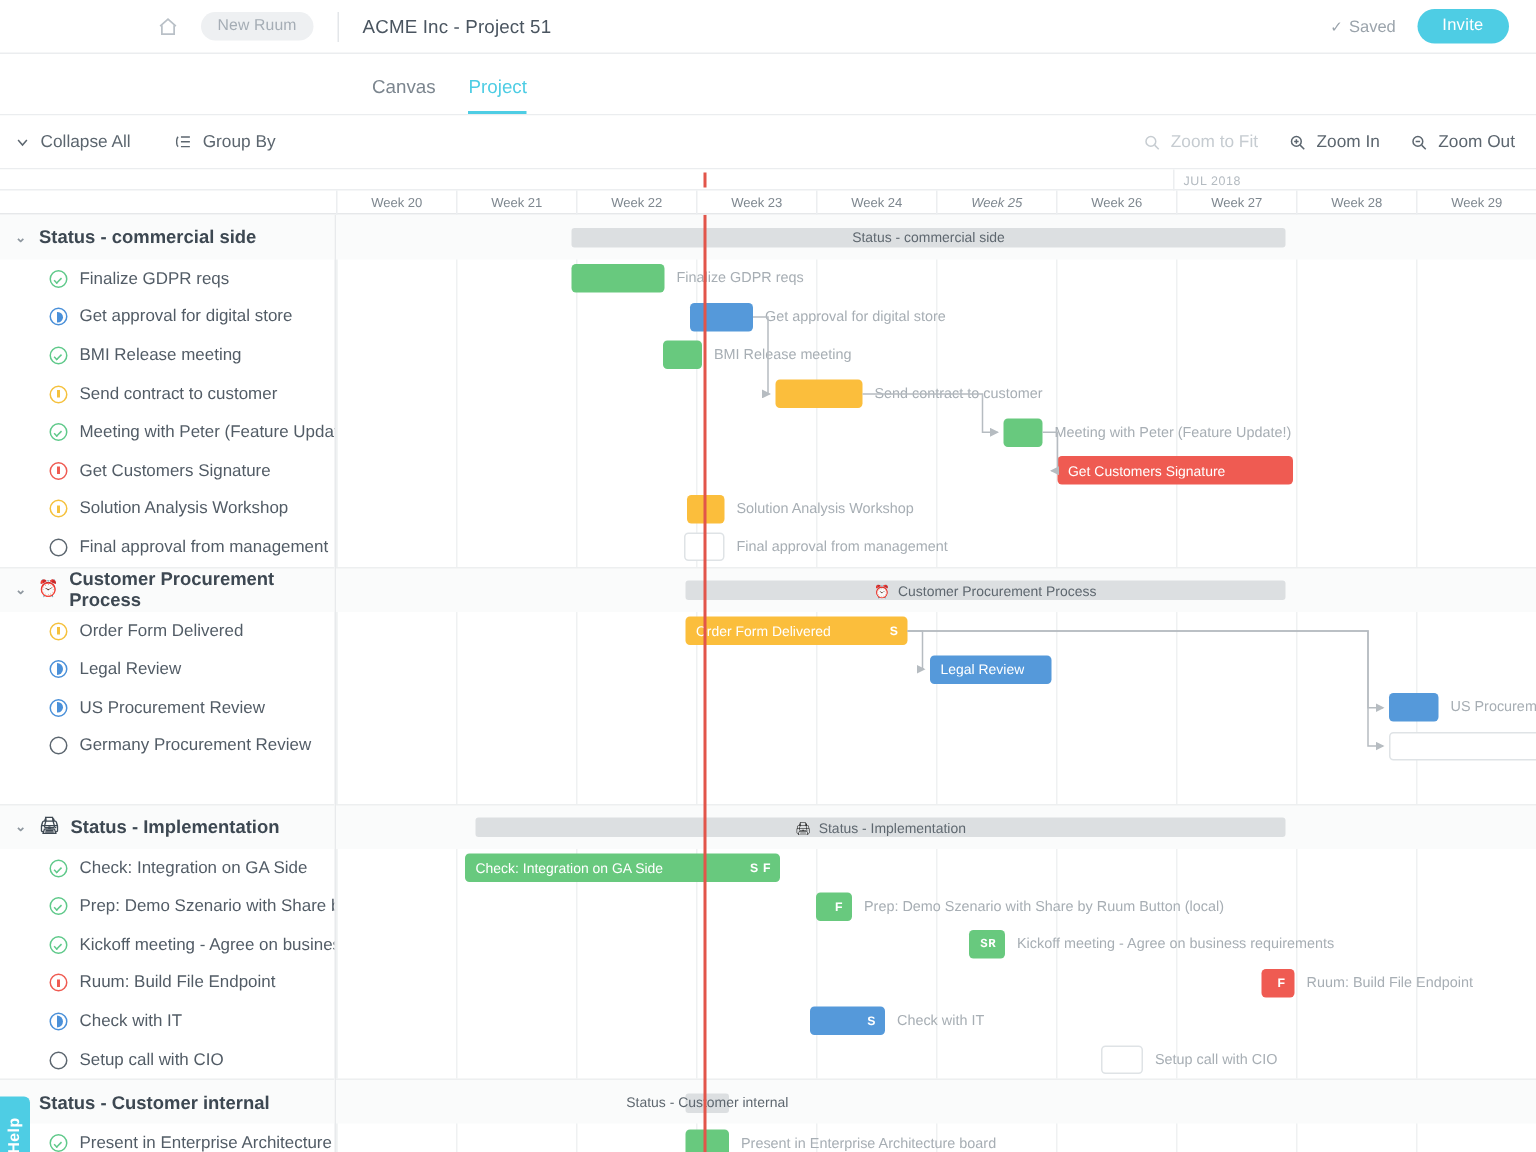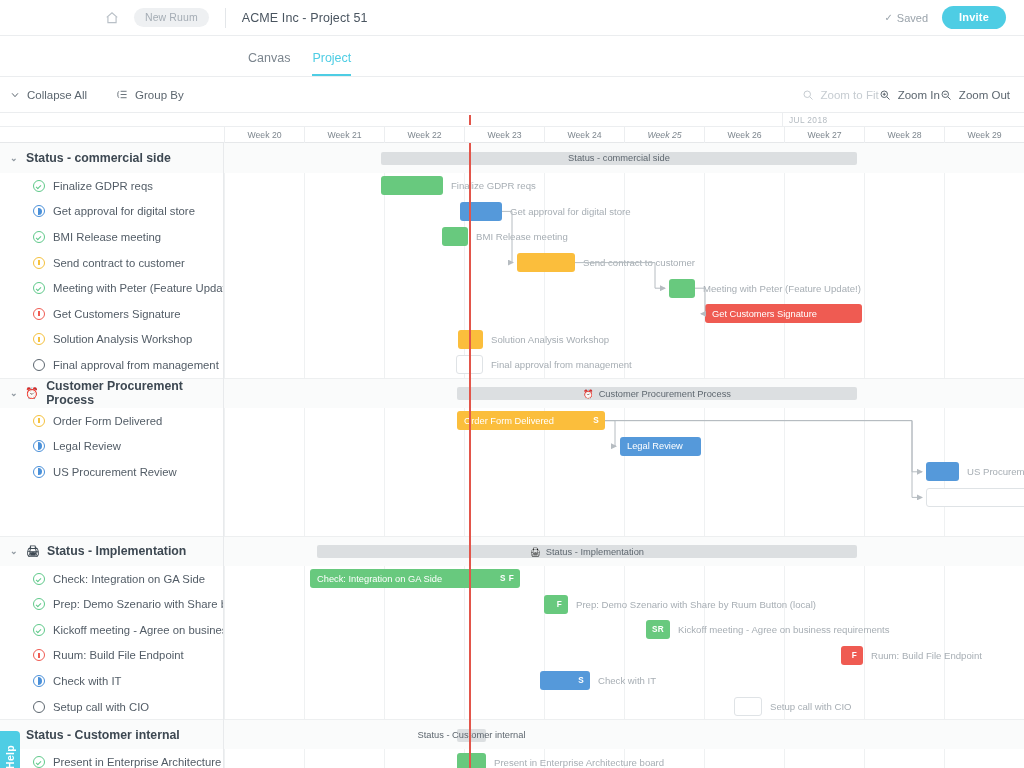--- a/index.html
+++ b/index.html
@@ -33,21 +33,21 @@
   }
   .vdiv { width:1px; height:20px; background:#e3e6e9; margin-left:16px; }
   .proj-title { margin-left: 16px; font-size: 12.5px; color: #4a5560; letter-spacing:.1px; }
   .top-right { margin-left:auto; display:flex; align-items:center; gap:14px; margin-right: 18px; }
   .saved { font-size: 11px; color: #9aa3ab; display:flex; align-items:center; gap:4px; }
   .saved .chk { color:#9aa3ab; font-size:10px; }
   .invite-btn {
     background: #4ecde4;
     color: #ffffff;
     font-size: 11px;
-    font-weight: bold;
+    font-weight: normal;
     border: none;
     border-radius: 13px;
     padding: 5px 17px 6px;
     letter-spacing:.2px;
   }
 
   
   .tabbar {
     height: 41px;
     background: #ffffff;
@@ -67,21 +67,21 @@
     align-items: center;
     background: #ffffff;
     border-bottom: 1px solid #ebedef;
     font-size: 11.5px;
     color: #5c666f;
     position: relative;
   }
   .tool-item { display:flex; align-items:center; gap:7px; }
   .tool-item.collapse { margin-left: 10px; }
   .tool-item.groupby { margin-left: 29px; }
-  .tools-right { margin-left:auto; display:flex; align-items:center; margin-right:14px; }
+  .tools-right { margin-left:auto; display:flex; align-items:center; gap:20px; margin-right:14px; }
   .tool-item.dim { color:#c6ccd1; }
   .icn { display:inline-flex; align-items:center; justify-content:center; }
 
   
   .grid-wrap { position: relative; height: calc(768px - 36px - 41px - 36px); }
   .th {
     position: absolute; top: 0; left: 0; right: 0;
     height: 30px;
     background: #ffffff;
     z-index: 6;
@@ -376,20 +376,26 @@
           <span class="sico prog"></span>
           <span>Legal Review</span>
         </div>
       </div>
       <div class="row" style="top: 316px; height: 25.6px;">
         <div class="task-label">
           <span class="sico prog"></span>
           <span>US Procurement Review</span>
         </div>
       </div>
+      <div class="row" style="top: 341.6px; height: 25.6px;">
+        <div class="task-label">
+          <span class="sico open"></span>
+          <span>Germany Procurement Review</span>
+        </div>
+      </div>
       <div class="row grp-row grp-sep-top" style="top: 392.8px; height: 30px;">
         <div class="grp-label">
           <span class="caret">⌄</span>
           <span class="grp-emoji">🖨</span>
           <span>Status - Implementation</span>
         </div>
       </div>
       <div class="row" style="top: 422.8px; height: 25.6px;">
         <div class="task-label">
           <span class="sico done"></span>
@@ -552,21 +558,21 @@
       </div>
       <div class="row" style="top: 448.4px; height: 25.6px;">
         <div class="gbar green" style="left: 320px; width: 24px; top: 3.3px;">
           <span class="badges">
             <span class="bdg">F</span>
           </span>
         </div>
         <div class="bar-caption" style="left: 352px; top: 3.3px;">Prep: Demo Szenario with Share by Ruum Button (local)</div>
       </div>
       <div class="row" style="top: 474px; height: 25.6px;">
-        <div class="gbar green" style="left: 422px; width: 24px; top: 3.3px;">
+        <div class="gbar green" style="left: 422px; width: 24px; top: 3.3px; font-family: Liberation Mono, monospace;">
           <span class="badges">
             <span class="bdg">SR</span>
           </span>
         </div>
         <div class="bar-caption" style="left: 454px; top: 3.3px;">Kickoff meeting - Agree on business requirements</div>
       </div>
       <div class="row" style="top: 499.6px; height: 25.6px;">
         <div class="gbar red" style="left: 617px; width: 22px; top: 3.3px;">
           <span class="badges">
             <span class="bdg">F</span>

